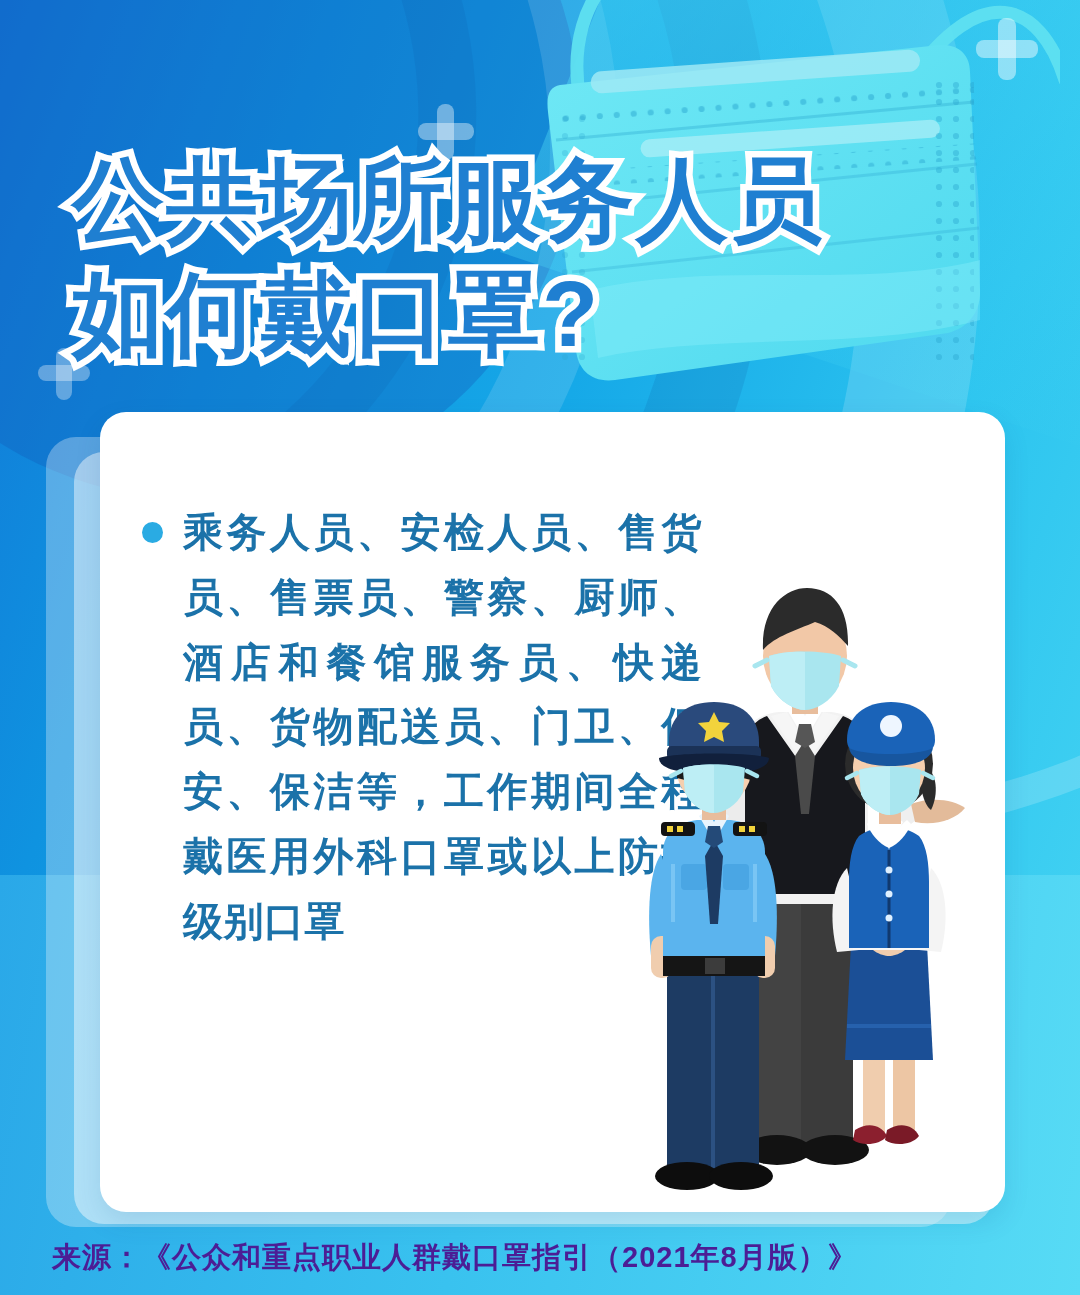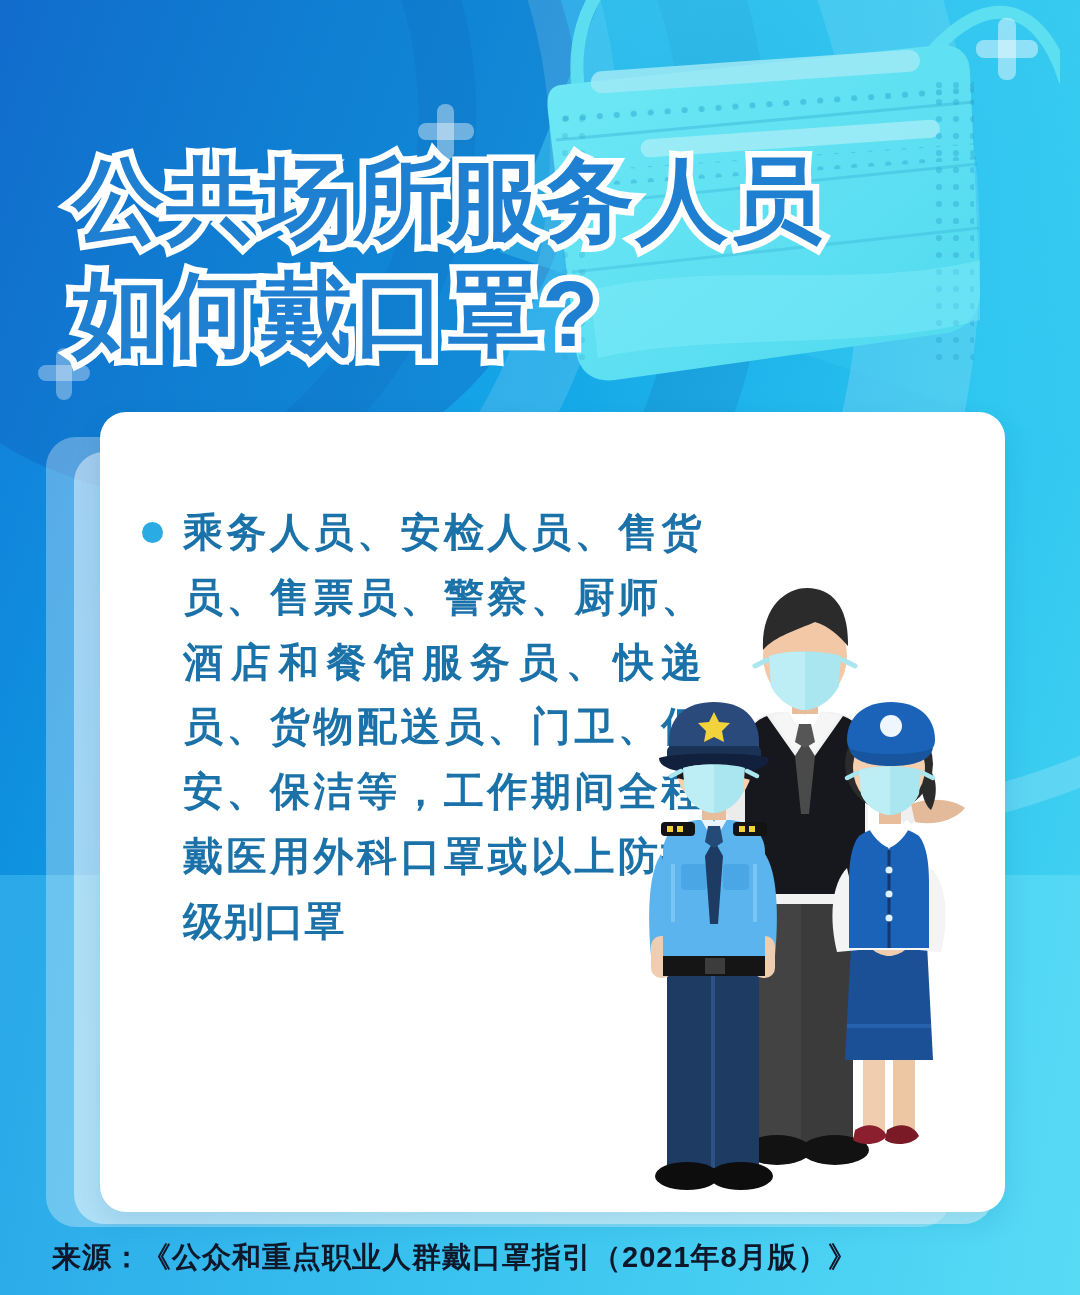--- a/index.html
+++ b/index.html
@@ -113,21 +113,21 @@
     font-size:40px;line-height:1.62;font-weight:700;color:#1b72a9;
     letter-spacing:.5px;text-align:justify;
   }
 
   
   .people{position:absolute;right:26px;bottom:8px;width:340px;height:640px;}
 
   
   .source{
     position:absolute;left:52px;top:1238px;z-index:8;
-    color:#0f172a;font-size:29px;font-weight:700;letter-spacing:1px;
+    color:#4c1d95;font-size:29px;font-weight:700;letter-spacing:1px;
     white-space:nowrap;
   }
 </style>
 </head>
 <body>
 
 <div class="poster">
 
   <div class="bg-base"></div>
   <div class="blob-dark"></div>

